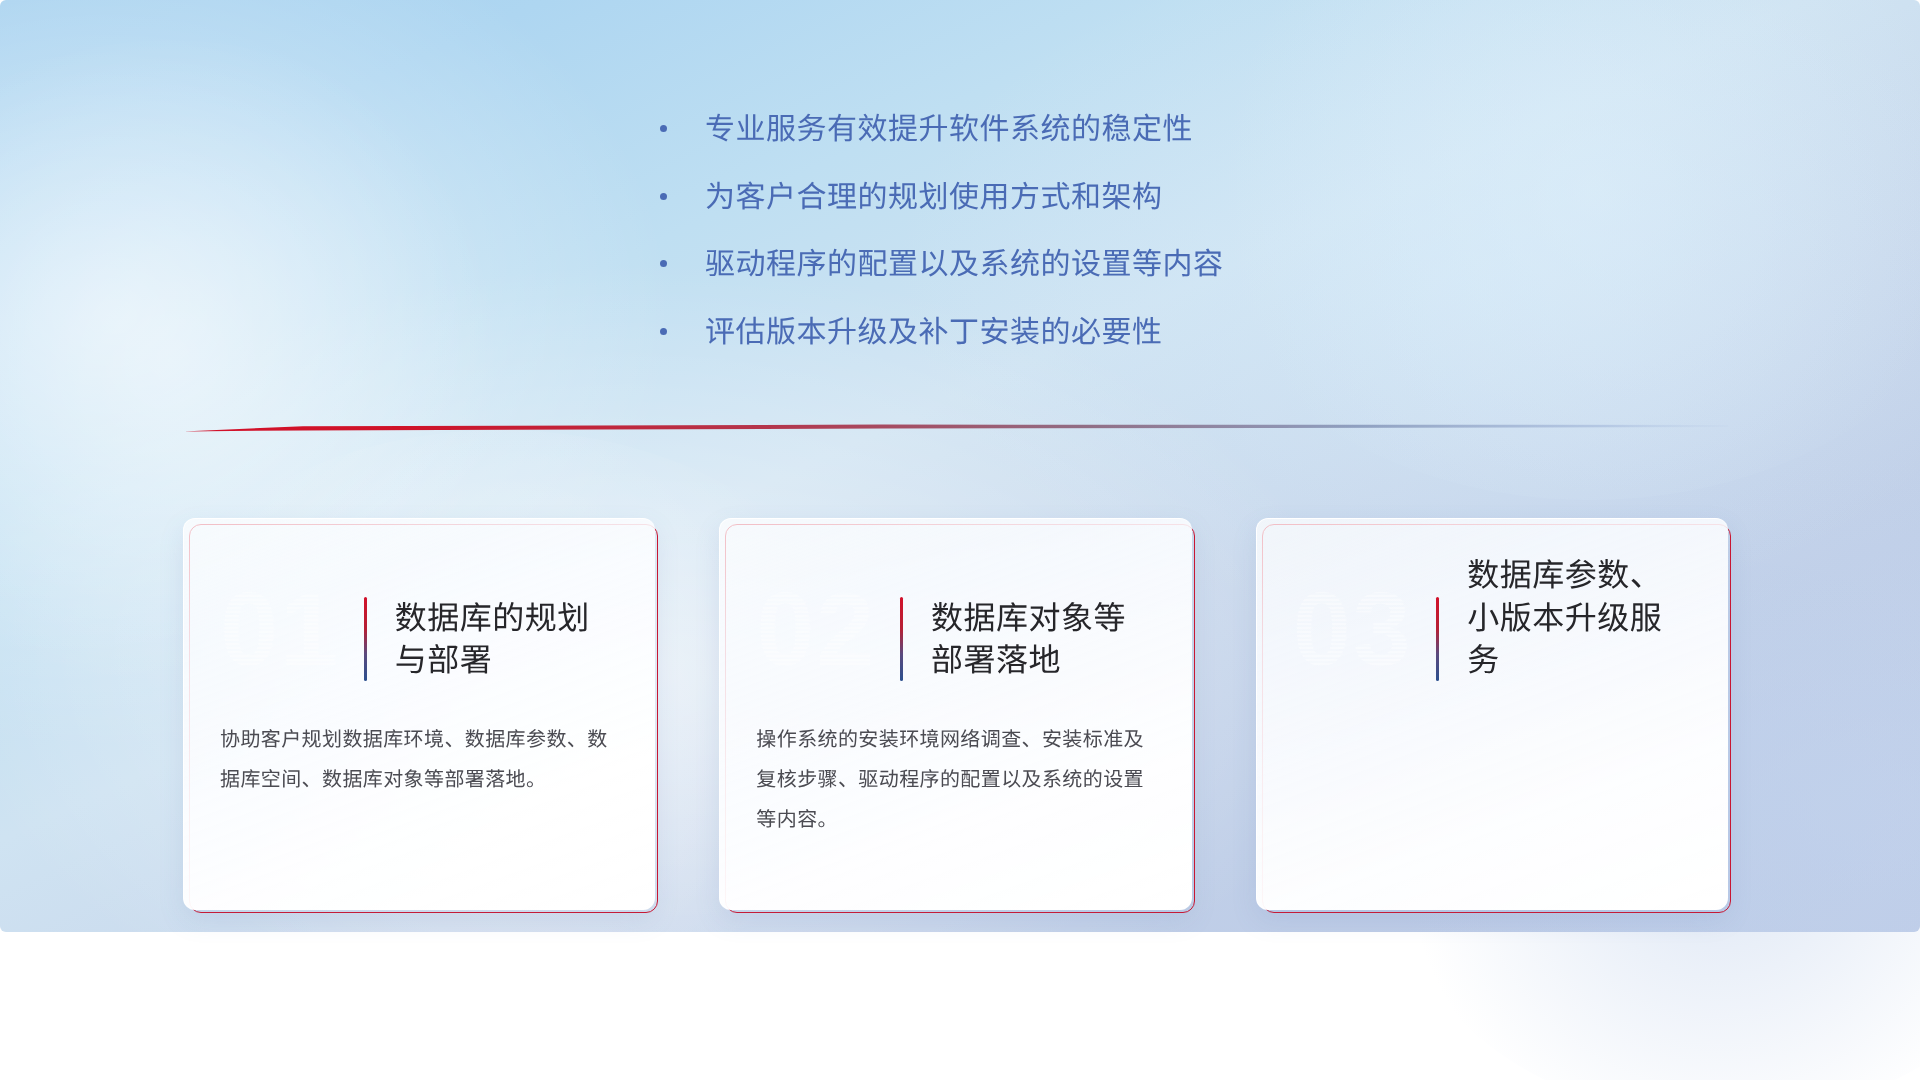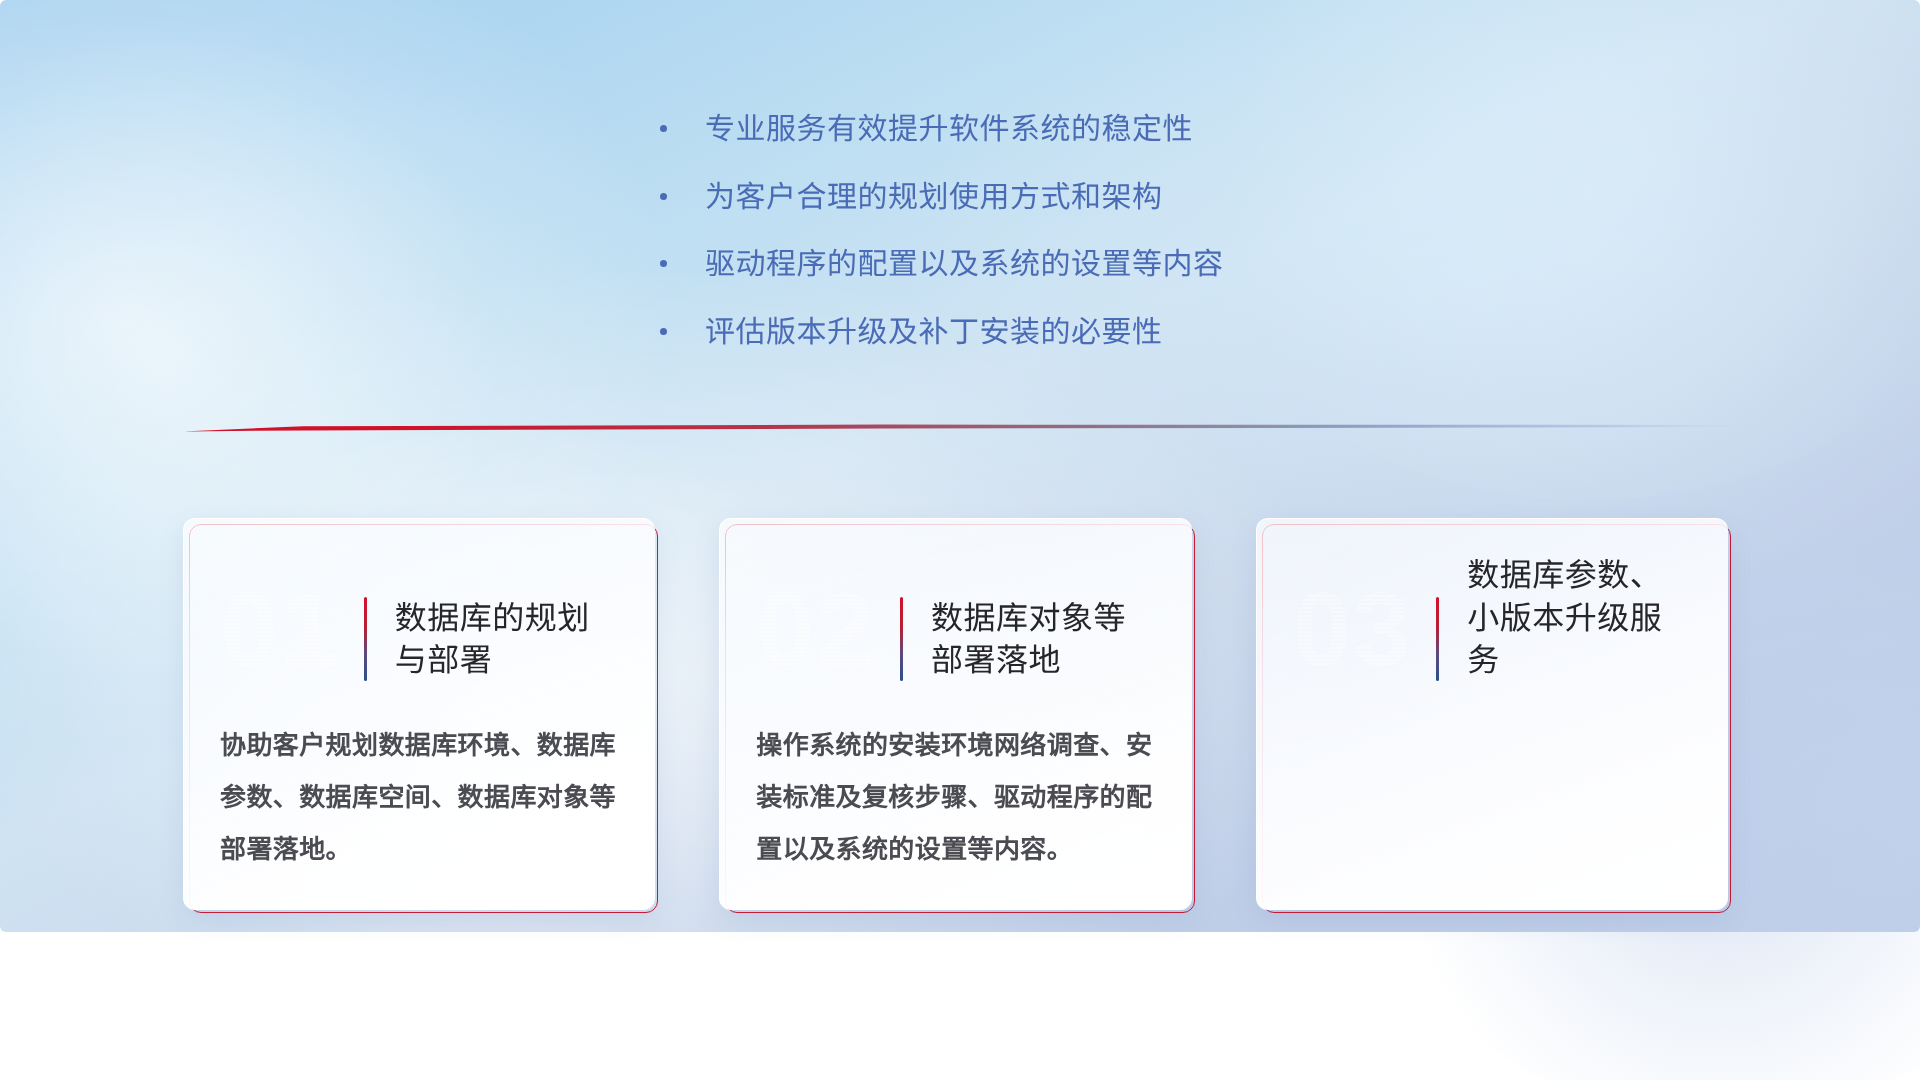--- a/index.html
+++ b/index.html
@@ -178,26 +178,25 @@
     flex:1 1 auto;
     font-size:32px;
     line-height:1.32;
     color:#26262a;
     letter-spacing:.5px;
     font-family:"Liberation Sans","DejaVu Sans",sans-serif;
   }
 
   .card-body{
     margin-top:38px;
-    font-size:26px;
+    font-size:20px;
     line-height:2.0;
     color:#4b4b52;
     letter-spacing:.4px;
     font-family:"Liberation Sans","DejaVu Sans",sans-serif;
-    font-weight:bold;
   }
 </style>
 </head>
 <body>
 
 <div class="stage">
 
   <div class="glow g1"></div>
   <div class="glow g2"></div>
   <div class="glow g3"></div>

